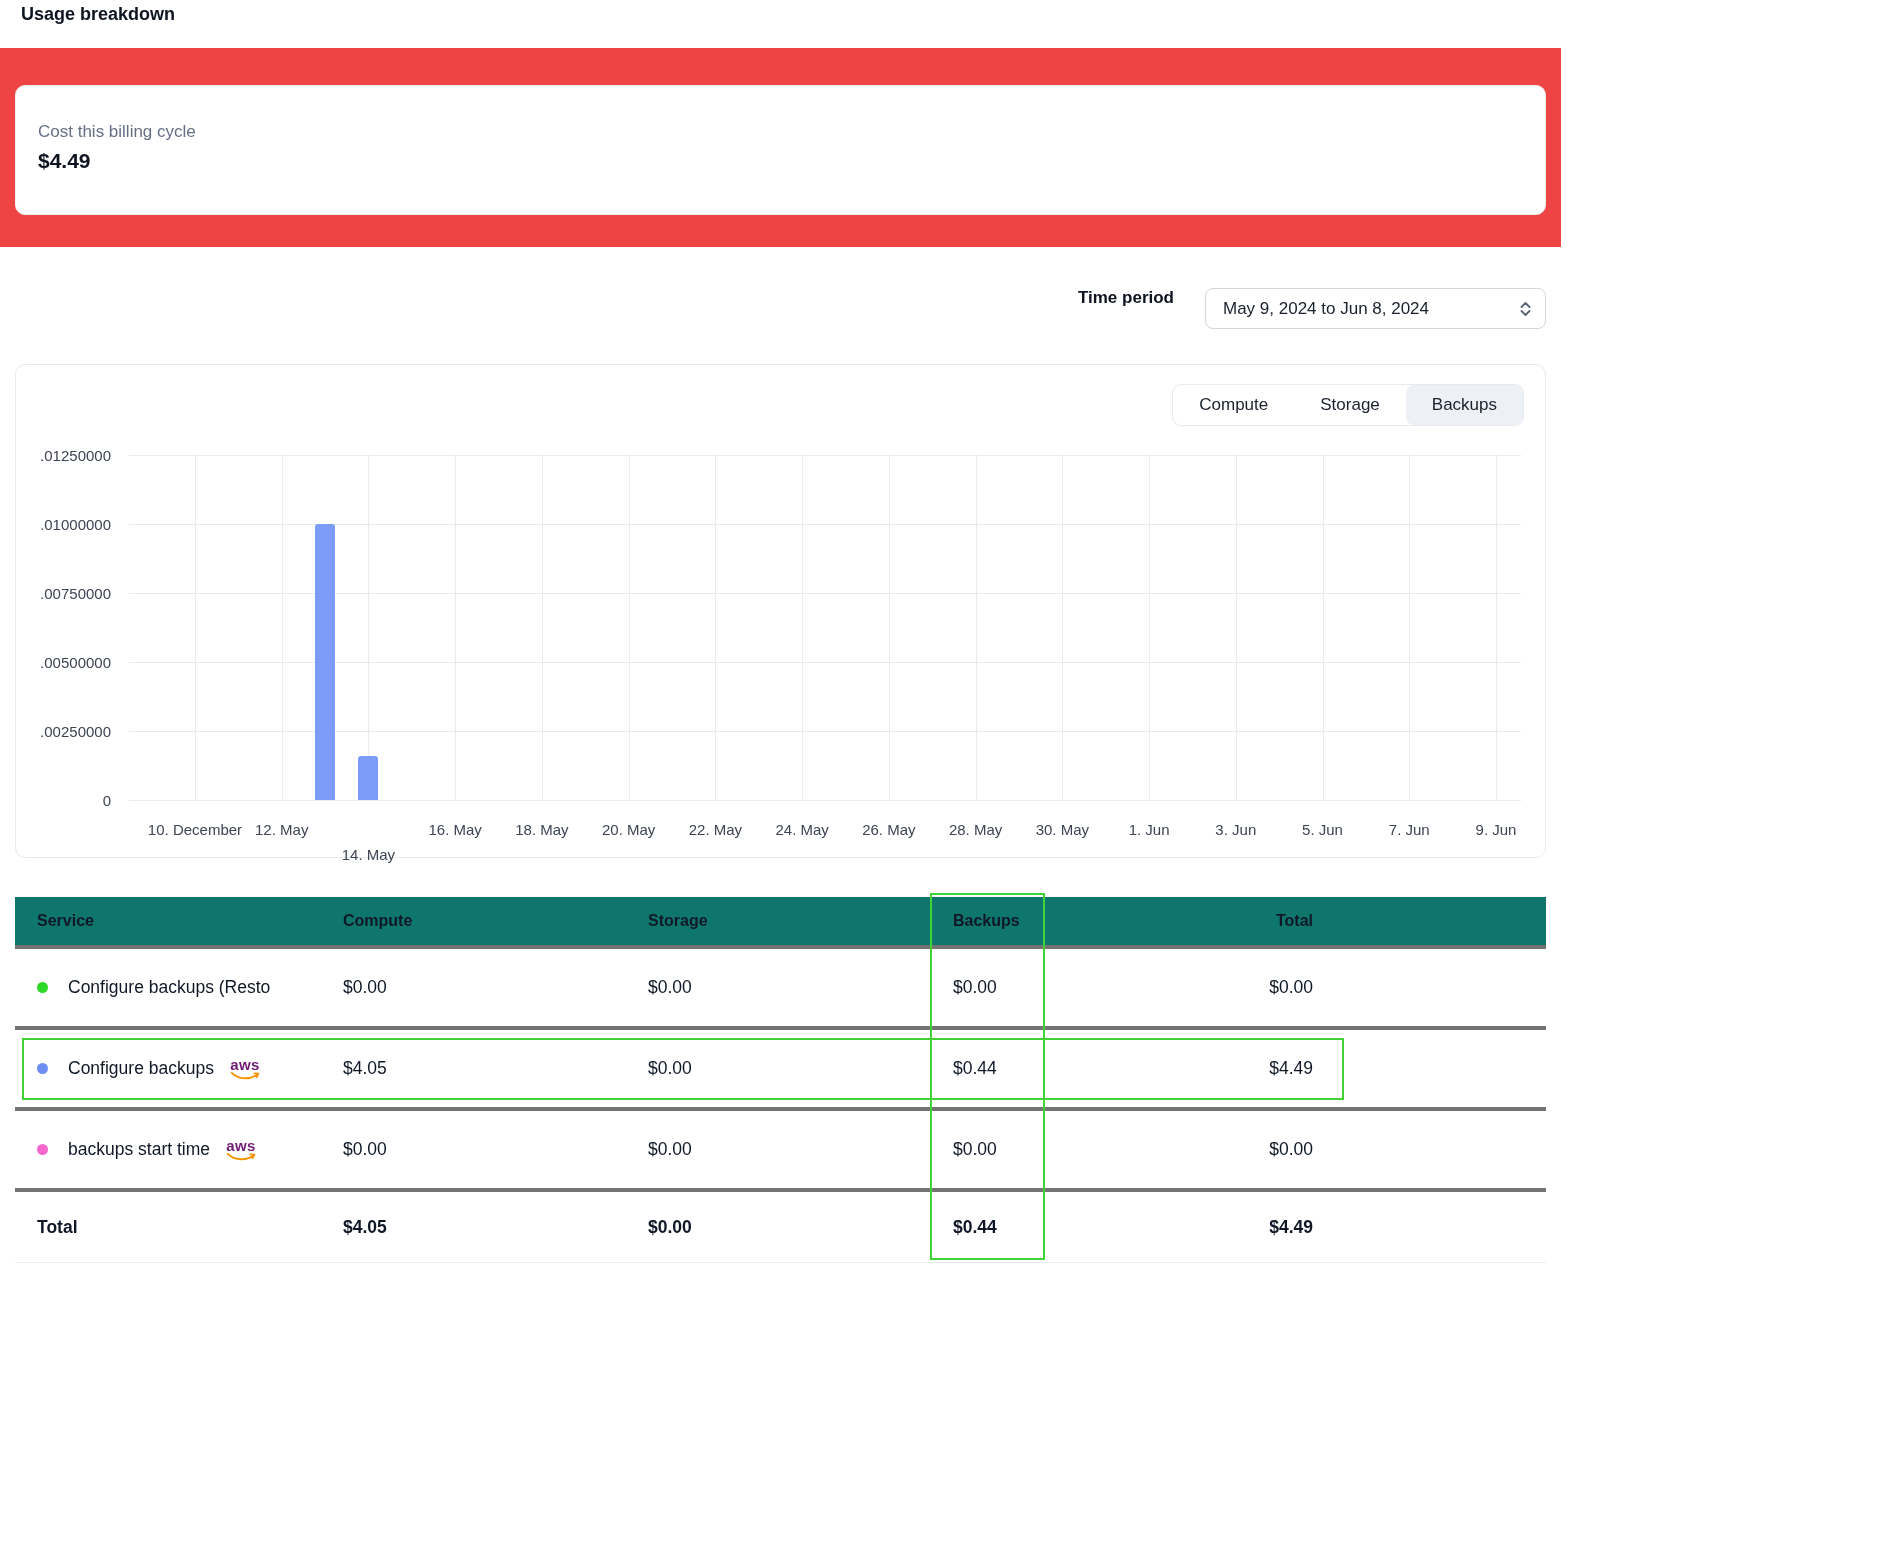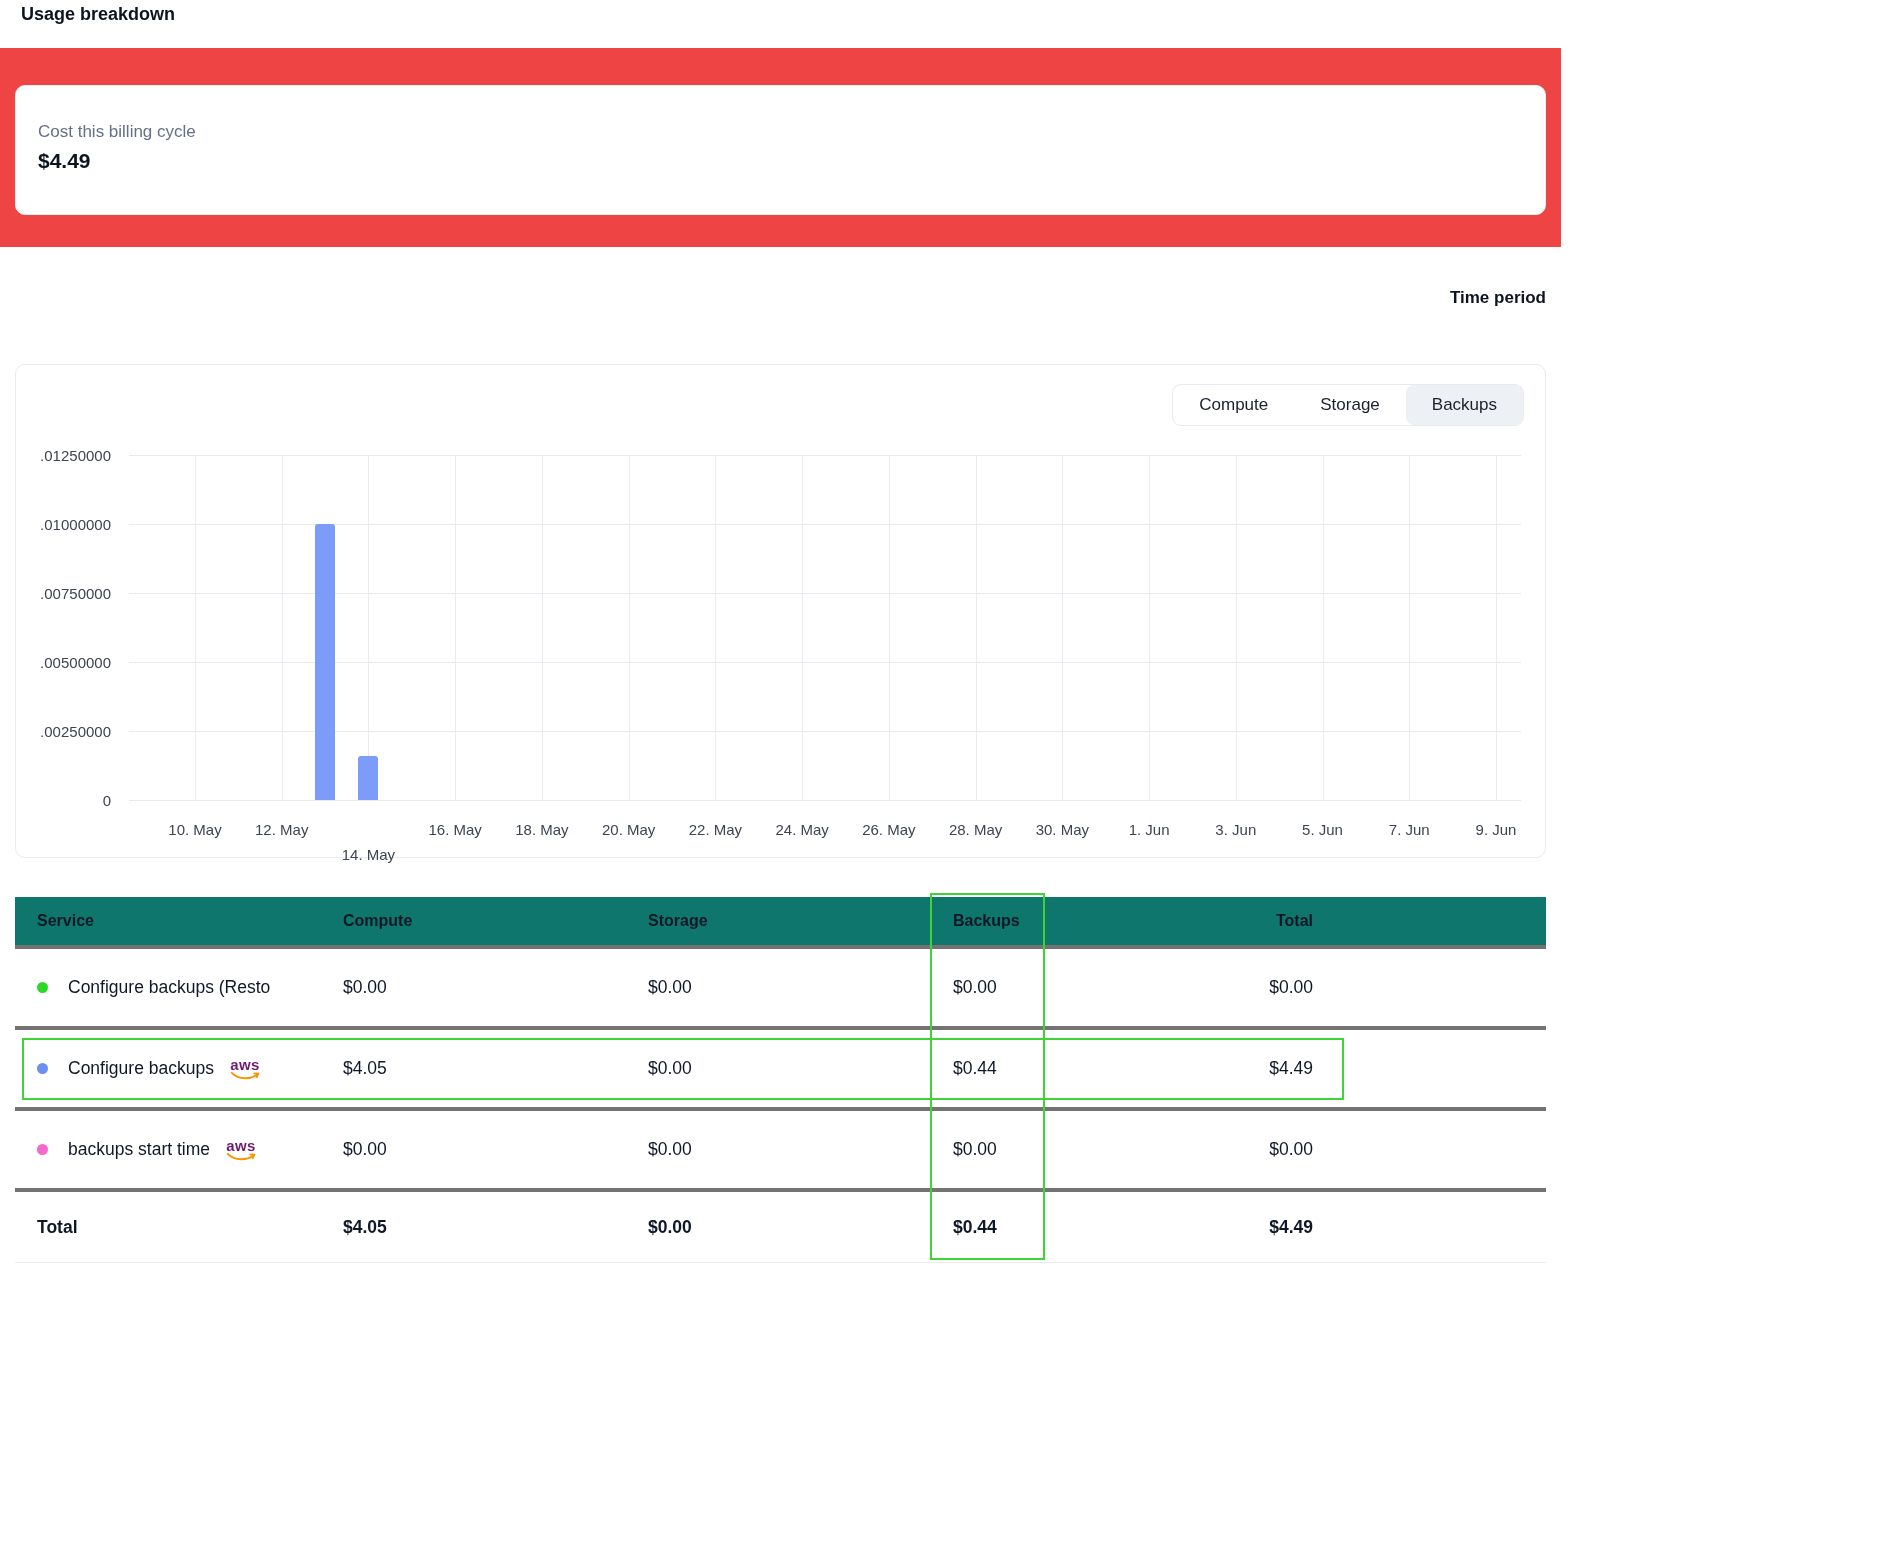--- a/index.html
+++ b/index.html
@@ -64,20 +64,27 @@
 
 <div class="gray-band">
   <div class="cost-card">
     <div class="cost-label">Cost this billing cycle</div>
     <div class="cost-value">$4.49</div>
   </div>
 </div>
 
 <div class="time-row">
   <div class="time-label">Time period</div>
+  <div class="select">
+    <span>May 9, 2024 to Jun 8, 2024</span>
+    <svg width="15" height="20" viewBox="0 0 15 20">
+      <path d="M3.5 8 L7.5 4 L11.5 8" stroke="#5b6472" stroke-width="1.8" fill="none" stroke-linecap="round" stroke-linejoin="round"></path>
+      <path d="M3.5 12 L7.5 16 L11.5 12" stroke="#5b6472" stroke-width="1.8" fill="none" stroke-linecap="round" stroke-linejoin="round"></path>
+    </svg>
+  </div>
 </div>
 
 <div class="chart-card">
   <div class="tabs">
     <button class="tab">Compute</button>
     <button class="tab">Storage</button>
     <button class="tab active">Backups</button>
   </div>
   <div class="y-axis">
       <div class="y-tick" style="top: 0%;">.01250000</div>
@@ -107,21 +114,21 @@
       <div class="v-grid" style="left: 67.05%;"></div>
       <div class="v-grid" style="left: 73.281%;"></div>
       <div class="v-grid" style="left: 79.512%;"></div>
       <div class="v-grid" style="left: 85.743%;"></div>
       <div class="v-grid" style="left: 91.974%;"></div>
       <div class="v-grid" style="left: 98.205%;"></div>
       <div class="bar" style="left: calc(14.0865% - 10px); height: 80%; background: rgb(125, 155, 248);"></div>
       <div class="bar" style="left: calc(17.202% - 10px); height: 12.8%; background: rgb(125, 155, 248);"></div>
     </div>
   <div class="x-axis">
-      <div class="x-tick" style="left: 4.74%;">10. May</div>
+      <div class="x-tick" style="left: 4.74%;">10. December</div>
       <div class="x-tick" style="left: 10.971%;">12. May</div>
       <div class="x-tick" style="left: 17.202%; margin-top: 25px;">14. May</div>
       <div class="x-tick" style="left: 23.433%;">16. May</div>
       <div class="x-tick" style="left: 29.664%;">18. May</div>
       <div class="x-tick" style="left: 35.895%;">20. May</div>
       <div class="x-tick" style="left: 42.126%;">22. May</div>
       <div class="x-tick" style="left: 48.357%;">24. May</div>
       <div class="x-tick" style="left: 54.588%;">26. May</div>
       <div class="x-tick" style="left: 60.819%;">28. May</div>
       <div class="x-tick" style="left: 67.05%;">30. May</div>

